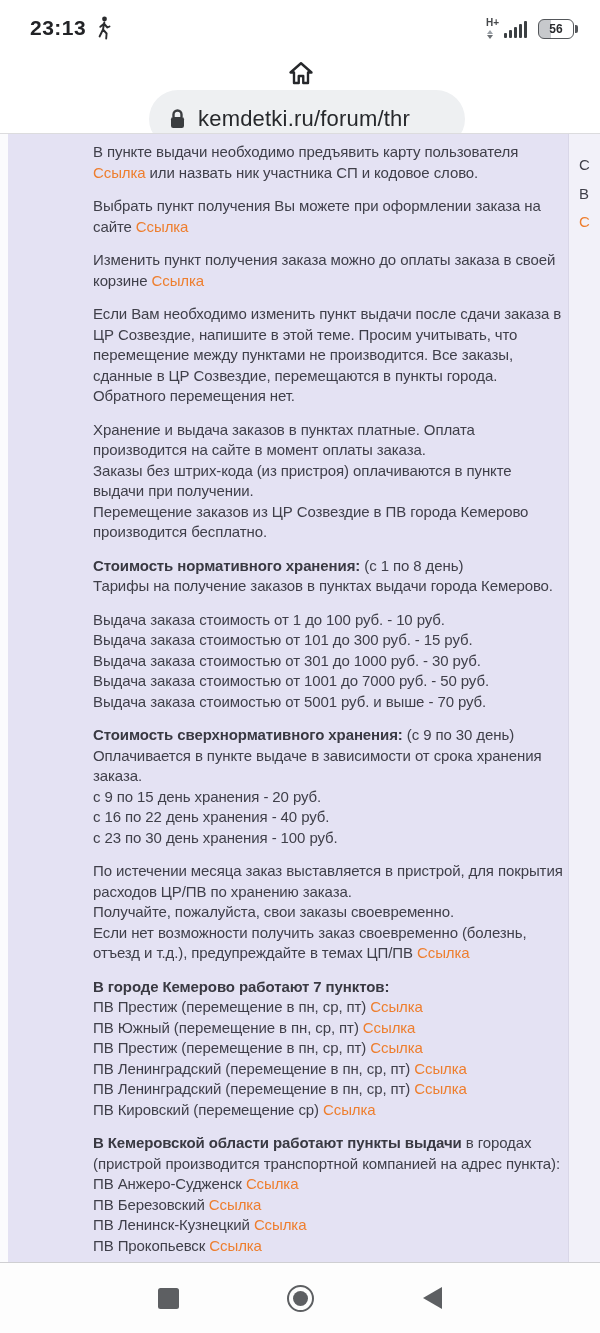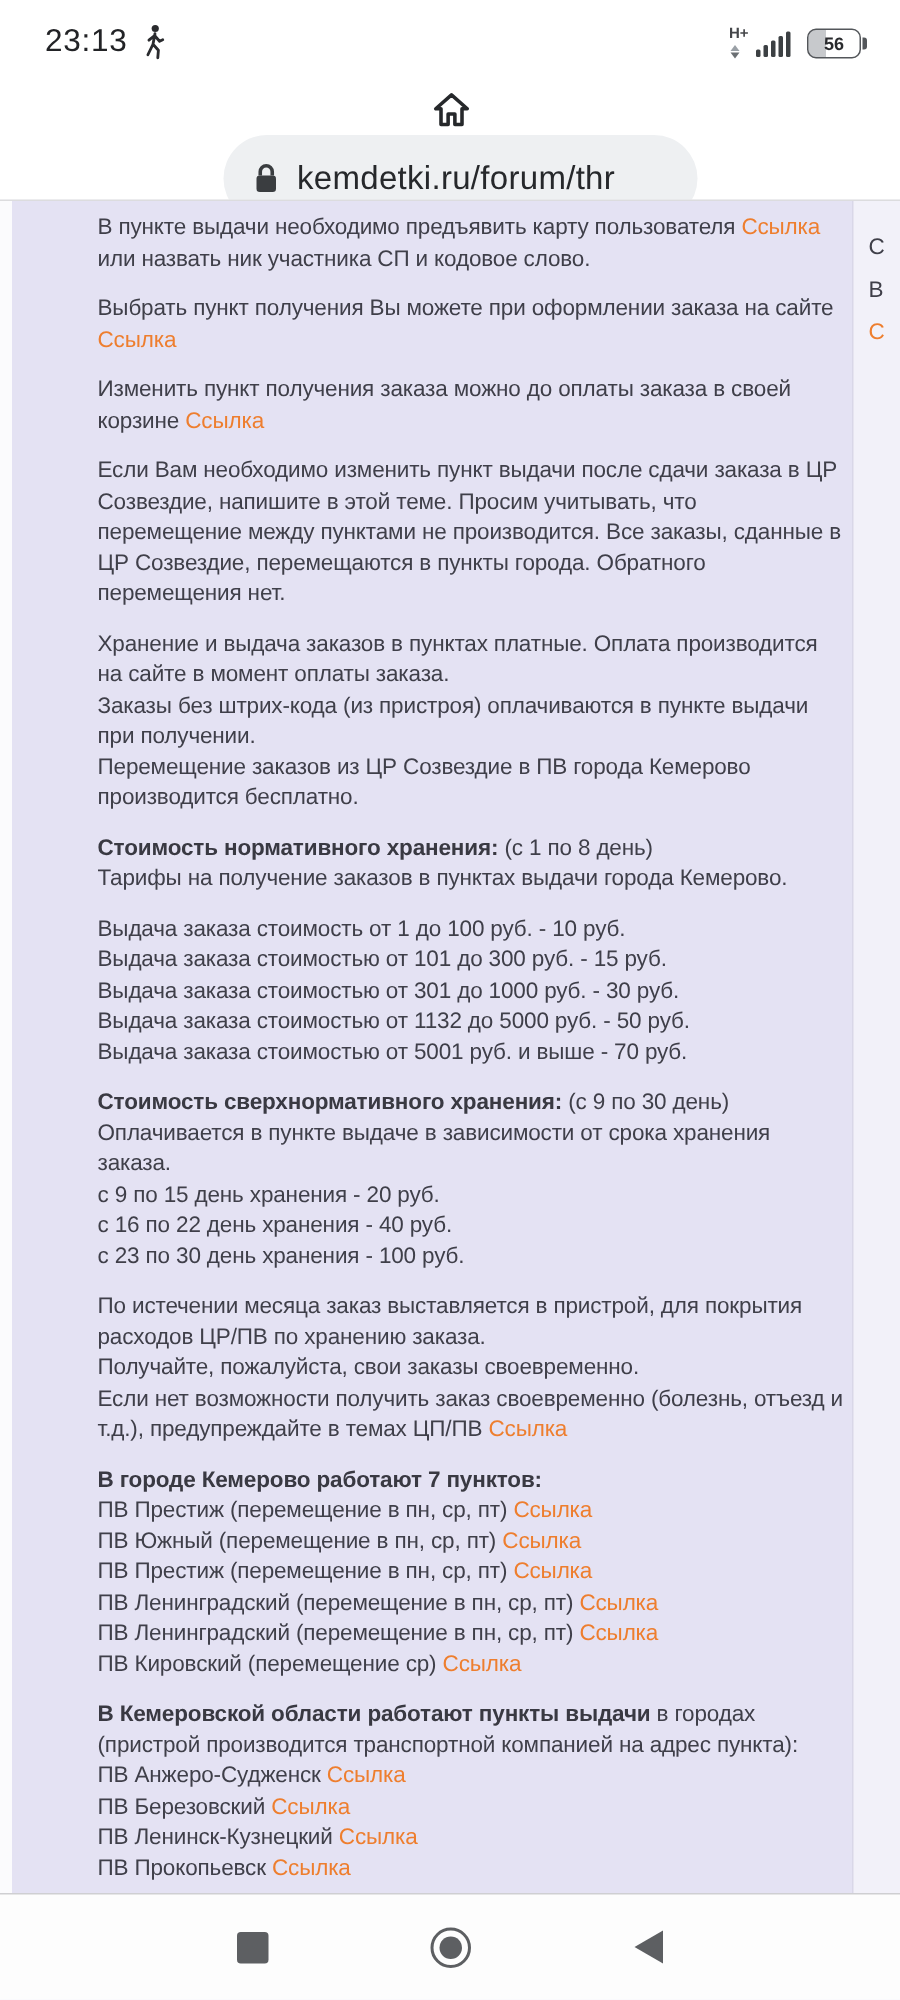--- a/index.html
+++ b/index.html
@@ -3,21 +3,21 @@
 <meta charset="utf-8">
 <style>
   * { margin:0; padding:0; box-sizing:border-box; }
   html,body { background:#ffffff; }
   body { font-family:"Liberation Sans", sans-serif; }
   .screen { position:relative; width:600px; height:1333px; background:#ffffff; overflow:hidden; }
 
   
   .status-bar { height:56px; background:#ffffff; display:flex; align-items:center; justify-content:space-between; padding:0 26px 0 30px; }
   .sb-left { display:flex; align-items:center; gap:8px; }
-  .sb-time { font-size:21px; font-weight:400; color:#222326; letter-spacing:.5px; }
+  .sb-time { font-size:21px; font-weight:700; color:#222326; letter-spacing:.5px; }
   .sb-right { display:flex; align-items:flex-end; gap:7px; }
   .net-group { display:flex; flex-direction:column; align-items:flex-end; margin-right:-2px; }
   .net-type { font-size:10px; font-weight:700; color:#45474a; line-height:10px; }
   .net-arrows { display:flex; flex-direction:column; gap:1px; margin-top:2px; margin-right:6px; }
   .arr-up { width:0; height:0; border-left:3px solid transparent; border-right:3px solid transparent; border-bottom:4px solid #9aa0a6; }
   .arr-dn { width:0; height:0; border-left:3px solid transparent; border-right:3px solid transparent; border-top:4px solid #6b6f73; }
   .sig-bars { display:flex; align-items:flex-end; gap:2px; height:17px; padding-bottom:1px; }
   .sig-bars span { display:block; width:3px; background:#3c4043; border-radius:1px; }
   .battery { position:relative; width:36px; height:20px; border:1.6px solid #53565a; border-radius:6px; margin-left:4px;
              background:linear-gradient(to right,#c7c9cc 0 34%,#ffffff 34%);
@@ -37,21 +37,21 @@
   .tab-btn { margin-left:42px; width:28px; height:28px; border:2.6px solid #26282b; border-radius:7px; display:flex; align-items:center; justify-content:center; }
   .tab-count { font-size:14px; font-weight:700; color:#26282b; }
   .menu-btn { margin-left:35px; width:20px; height:34px; display:flex; flex-direction:column; align-items:center; justify-content:center; gap:4px; }
   .menu-btn i { width:4.5px; height:4.5px; border-radius:50%; background:#26282b; }
 
   
   .viewport { position:relative; height:1129px; display:flex; border-top:1px solid #dcdcde; overflow:hidden; background:#fbfbfd; }
   .gutter-left { width:8px; background:#fbfbfd; flex:0 0 auto; }
   .post-cell { flex:1 1 auto; background:#e4e2f3; padding:8px 4px 0 57px; overflow:hidden; }
   .post-line { font-size:15px; line-height:20.5px; color:#3f3f49; letter-spacing:-0.1px; }
-  .post-block { margin-bottom:13px; }
+  .post-block { margin-bottom:13px;margin-left:28px; }
   .seg-bold { font-weight:700; color:#393942; }
   .seg-link { color:#ee7e2e; }
   .right-sliver { width:32px; flex:0 0 auto; background:#f2f1f9; border-left:1px solid #d9d7e8; position:relative; overflow:hidden; }
   .sliver-frag { position:absolute; left:10px; font-size:15px; line-height:18px; color:#3f3f49; white-space:nowrap; }
   .sliver-frag.f1 { top:22px; }
   .sliver-frag.f2 { top:51px; }
   .sliver-frag.f3 { top:79px; color:#ee7e2e; }
 
   
   .nav-bar { height:71px; background:#fdfdfd; border-top:1px solid #cfcfd2; display:flex; align-items:center; justify-content:center; gap:104px; }
@@ -142,21 +142,21 @@
             <div class="post-line"><span>Перемещение заказов из ЦР Созвездие в ПВ города Кемерово производится бесплатно.</span></div>
           </div>
           <div class="post-block">
             <div class="post-line"><span class="seg-bold">Стоимость нормативного хранения:</span><span> (с 1 по 8 день)</span></div>
             <div class="post-line"><span>Тарифы на получение заказов в пунктах выдачи города Кемерово.</span></div>
           </div>
           <div class="post-block">
             <div class="post-line"><span>Выдача заказа стоимость от 1 до 100 руб. - 10 руб.</span></div>
             <div class="post-line"><span>Выдача заказа стоимостью от 101 до 300 руб. - 15 руб.</span></div>
             <div class="post-line"><span>Выдача заказа стоимостью от 301 до 1000 руб. - 30 руб.</span></div>
-            <div class="post-line"><span>Выдача заказа стоимостью от 1132 до 5000 руб. - 50 руб.</span></div>
+            <div class="post-line"><span>Выдача заказа стоимостью от 1001 до 7000 руб. - 50 руб.</span></div>
             <div class="post-line"><span>Выдача заказа стоимостью от 5001 руб. и выше - 70 руб.</span></div>
           </div>
           <div class="post-block">
             <div class="post-line"><span class="seg-bold">Стоимость сверхнормативного хранения:</span><span> (с 9 по 30 день)</span></div>
             <div class="post-line"><span>Оплачивается в пункте выдаче в зависимости от срока хранения заказа.</span></div>
             <div class="post-line"><span>с 9 по 15 день хранения - 20 руб.</span></div>
             <div class="post-line"><span>с 16 по 22 день хранения - 40 руб.</span></div>
             <div class="post-line"><span>с 23 по 30 день хранения - 100 руб.</span></div>
           </div>
           <div class="post-block">

